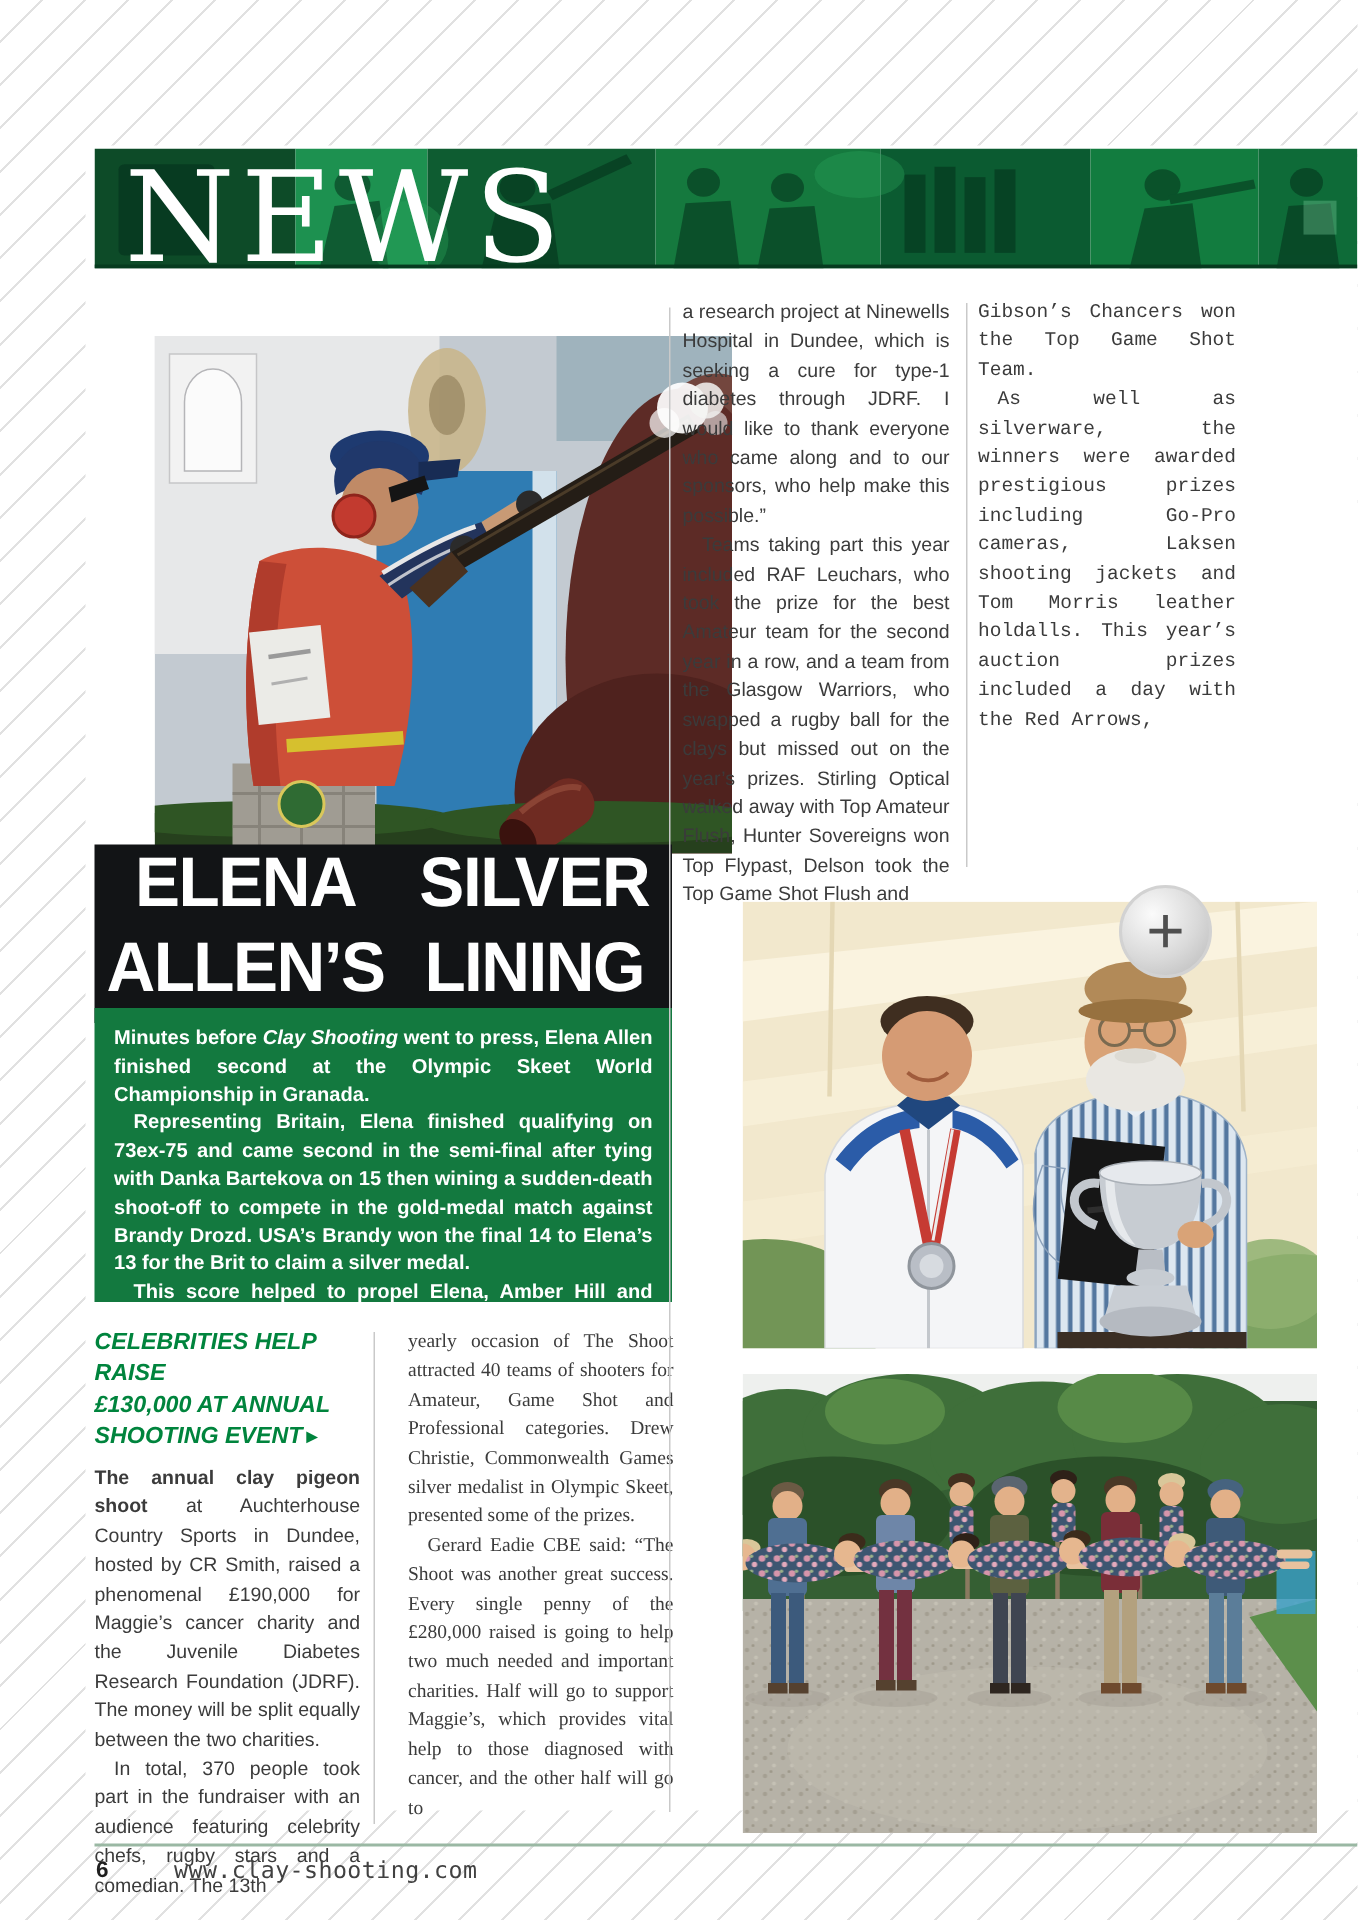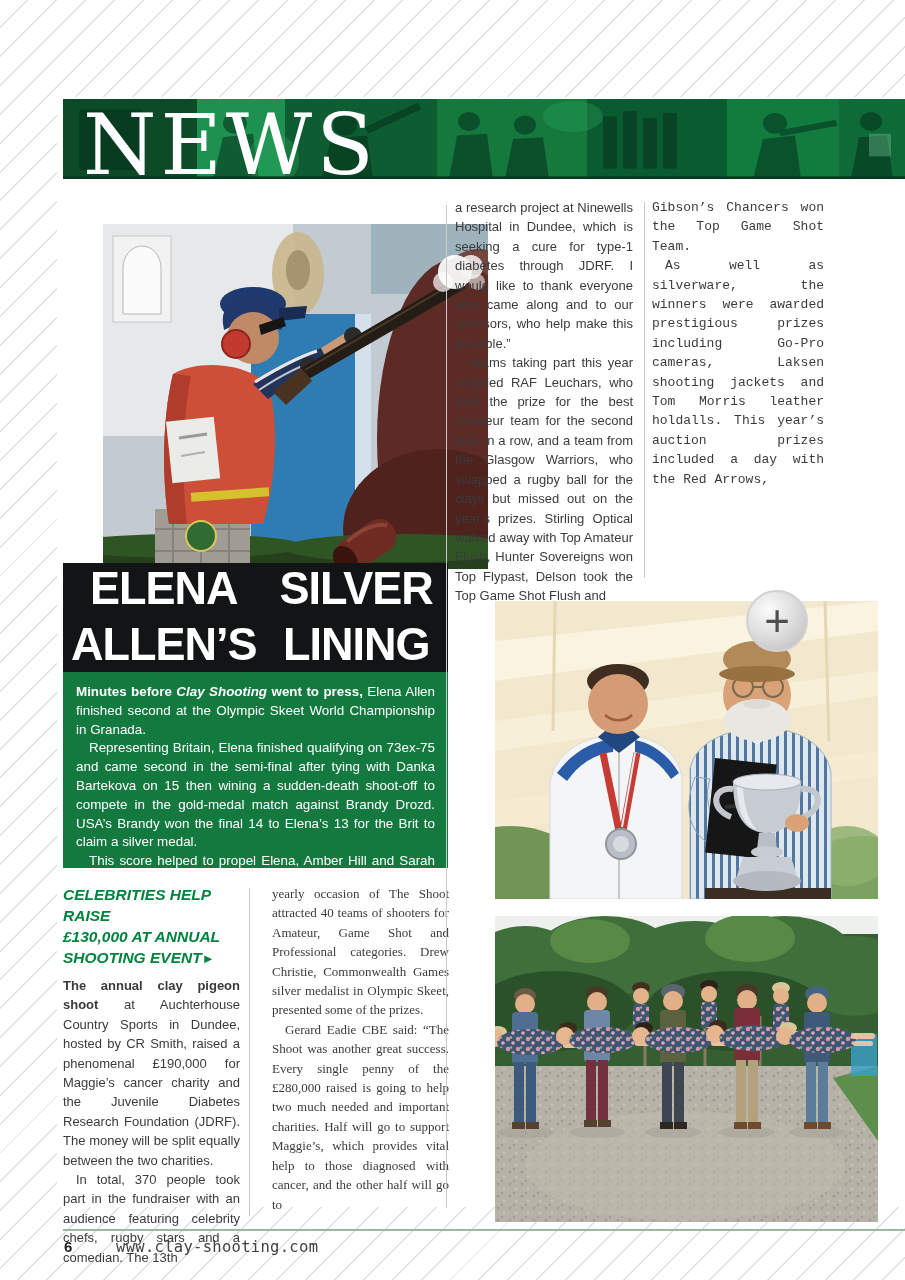--- a/index.html
+++ b/index.html
@@ -27,21 +27,21 @@
       font-size:44px;font-weight:300;color:#4f4f4f;line-height:1;cursor:pointer;}
 
   
   .headline-box{position:absolute;left:63px;top:553px;width:385px;height:119px;background:#121416;
       color:#fff;text-align:center;display:flex;flex-direction:row;justify-content:center;margin-top:10px;}
   .headline-box div{font-size:45px;font-weight:800;line-height:54px;letter-spacing:-1px;
       transform:scaleY(1.04);}
 
   .green-box{position:absolute;left:63px;top:672px;width:385px;height:196px;background:#13793f;
       color:#fff;box-sizing:border-box;padding:11px 13px 0 13px;font-size:13.4px;line-height:18.8px;
-      text-align:justify;}
+      text-align:justify;font-weight:bold;}
   .green-box p{margin:0;}
   .green-box p.ind{text-indent:13px;}
 
   
   .col{position:absolute;font-size:13px;line-height:19.4px;color:#3b3b3b;text-align:justify;}
   .col p{margin:0;}
   .col p.ind{text-indent:13px;}
   .col1{left:63px;top:884px;width:177px;height:332px;}
   .col2{left:272px;top:884px;width:177px;height:332px;font-family:Liberation Serif, serif;}
   .col3{left:455px;top:198px;width:178px;height:380px;}

